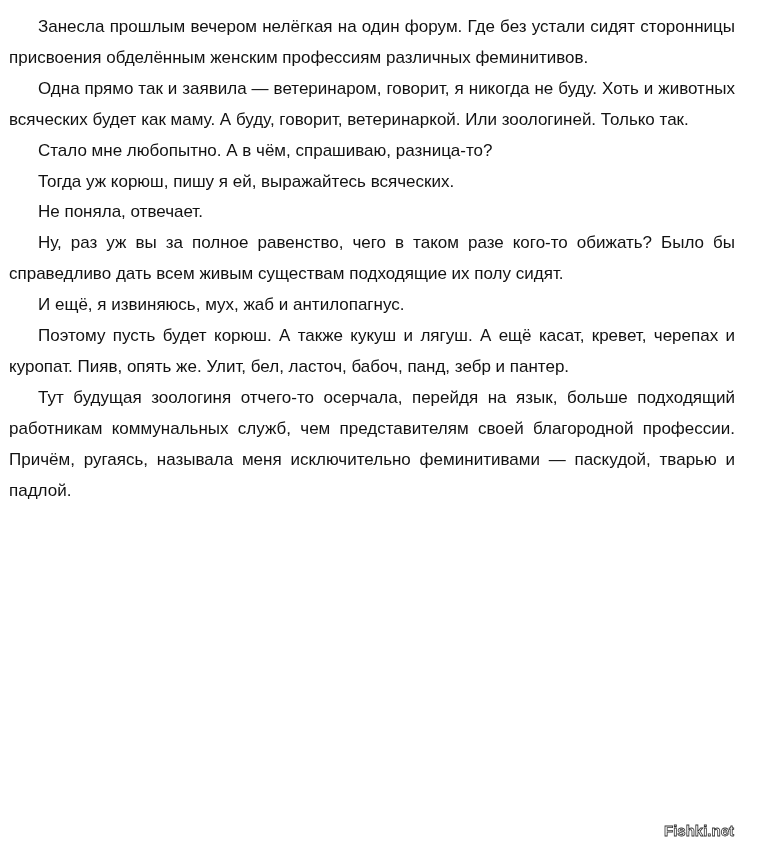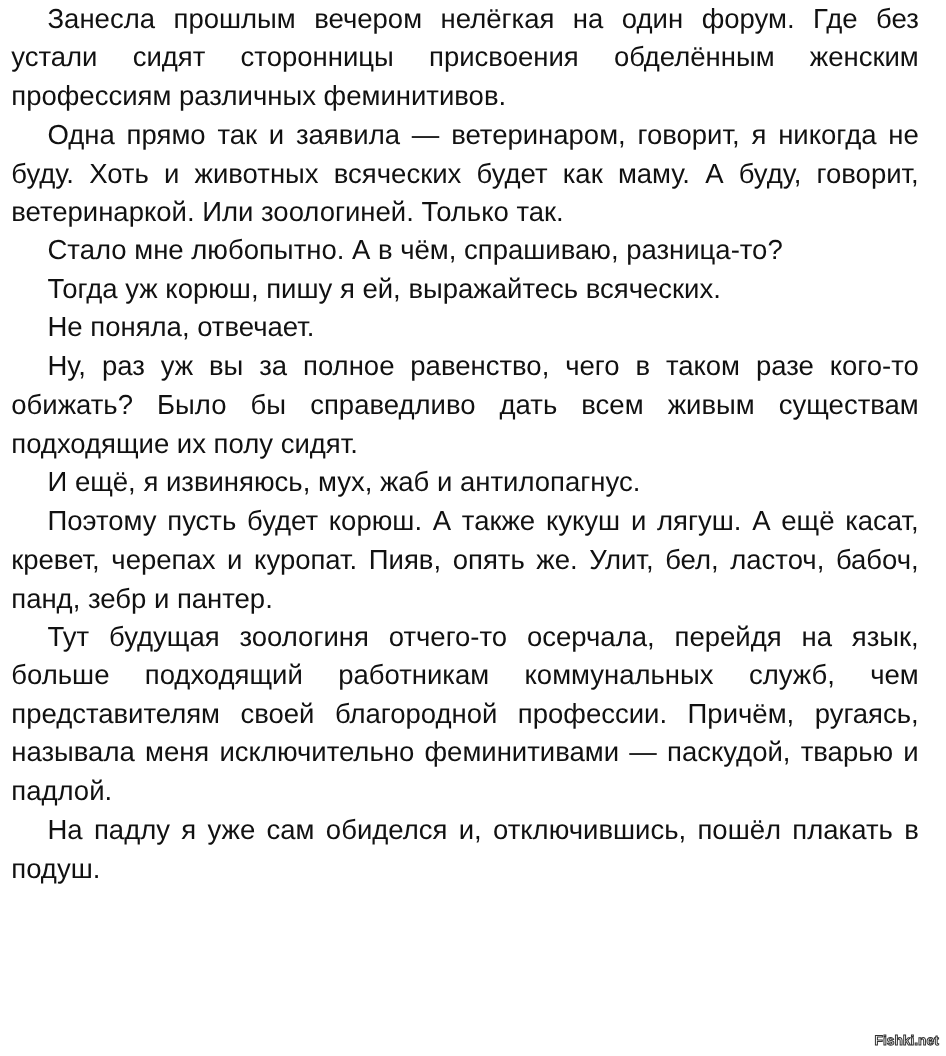--- a/index.html
+++ b/index.html
@@ -1,40 +1,39 @@
 <!DOCTYPE html>
 <html><head>
   <meta charset="utf-8">
   <style>
     html, body { margin: 0; padding: 0; background: #ffffff; }
     body { width: 757px; height: 845px; overflow: hidden; position: relative; }
     .page {
-      position: absolute; left: 9px; top: 0; width: 726px;
+      position: absolute; left: 9px; top: 12px; width: 726px;
       font-family: "Liberation Sans", sans-serif;
-      font-size: 22px; line-height: 30.9px; color: #111111;
+      font-size: 17px; line-height: 30.9px; color: #111111;
       text-align: justify;
     }
     .page p { margin: 0; text-indent: 29px; }
     .watermark {
-      position: absolute; right: 6px; bottom: 6px;
+      position: absolute; right: 23px; bottom: 6px;
       font-family: "Liberation Sans", sans-serif; font-weight: bold;
-      font-size: 11px; color: #ffffff;
+      font-size: 15px; color: #ffffff;
       -webkit-text-stroke: 0.8px #333333;
       letter-spacing: 0px;
     }
   </style>
 </head>
 <body>
 
 <div class="page">
   <p>Занесла прошлым вечером нелёгкая на один форум. Где без устали сидят сторонницы присвоения обделённым женским профессиям различных феминитивов.</p>
   <p>Одна прямо так и заявила — ветеринаром, говорит, я никогда не буду. Хоть и животных всяческих будет как маму. А буду, говорит, ветеринаркой. Или зоологиней. Только так.</p>
   <p>Стало мне любопытно. А в чём, спрашиваю, разница-то?</p>
   <p>Тогда уж корюш, пишу я ей, выражайтесь всяческих.</p>
   <p>Не поняла, отвечает.</p>
   <p>Ну, раз уж вы за полное равенство, чего в таком разе кого-то обижать? Было бы справедливо дать всем живым существам подходящие их полу сидят.</p>
   <p>И ещё, я извиняюсь, мух, жаб и антилопагнус.</p>
   <p>Поэтому пусть будет корюш. А также кукуш и лягуш. А ещё касат, кревет, черепах и куропат. Пияв, опять же. Улит, бел, ласточ, бабоч, панд, зебр и пантер.</p>
   <p>Тут будущая зоологиня отчего-то осерчала, перейдя на язык, больше подходящий работникам коммунальных служб, чем представителям своей благородной профессии. Причём, ругаясь, называла меня исключительно феминитивами — паскудой, тварью и падлой.</p>
-  <p>На падлу я уже сам обиделся и, отключившись, пошёл плакать в подуш.</p>
 </div>
 
 <div class="watermark">Fishki.net</div>
 
 </body></html>

